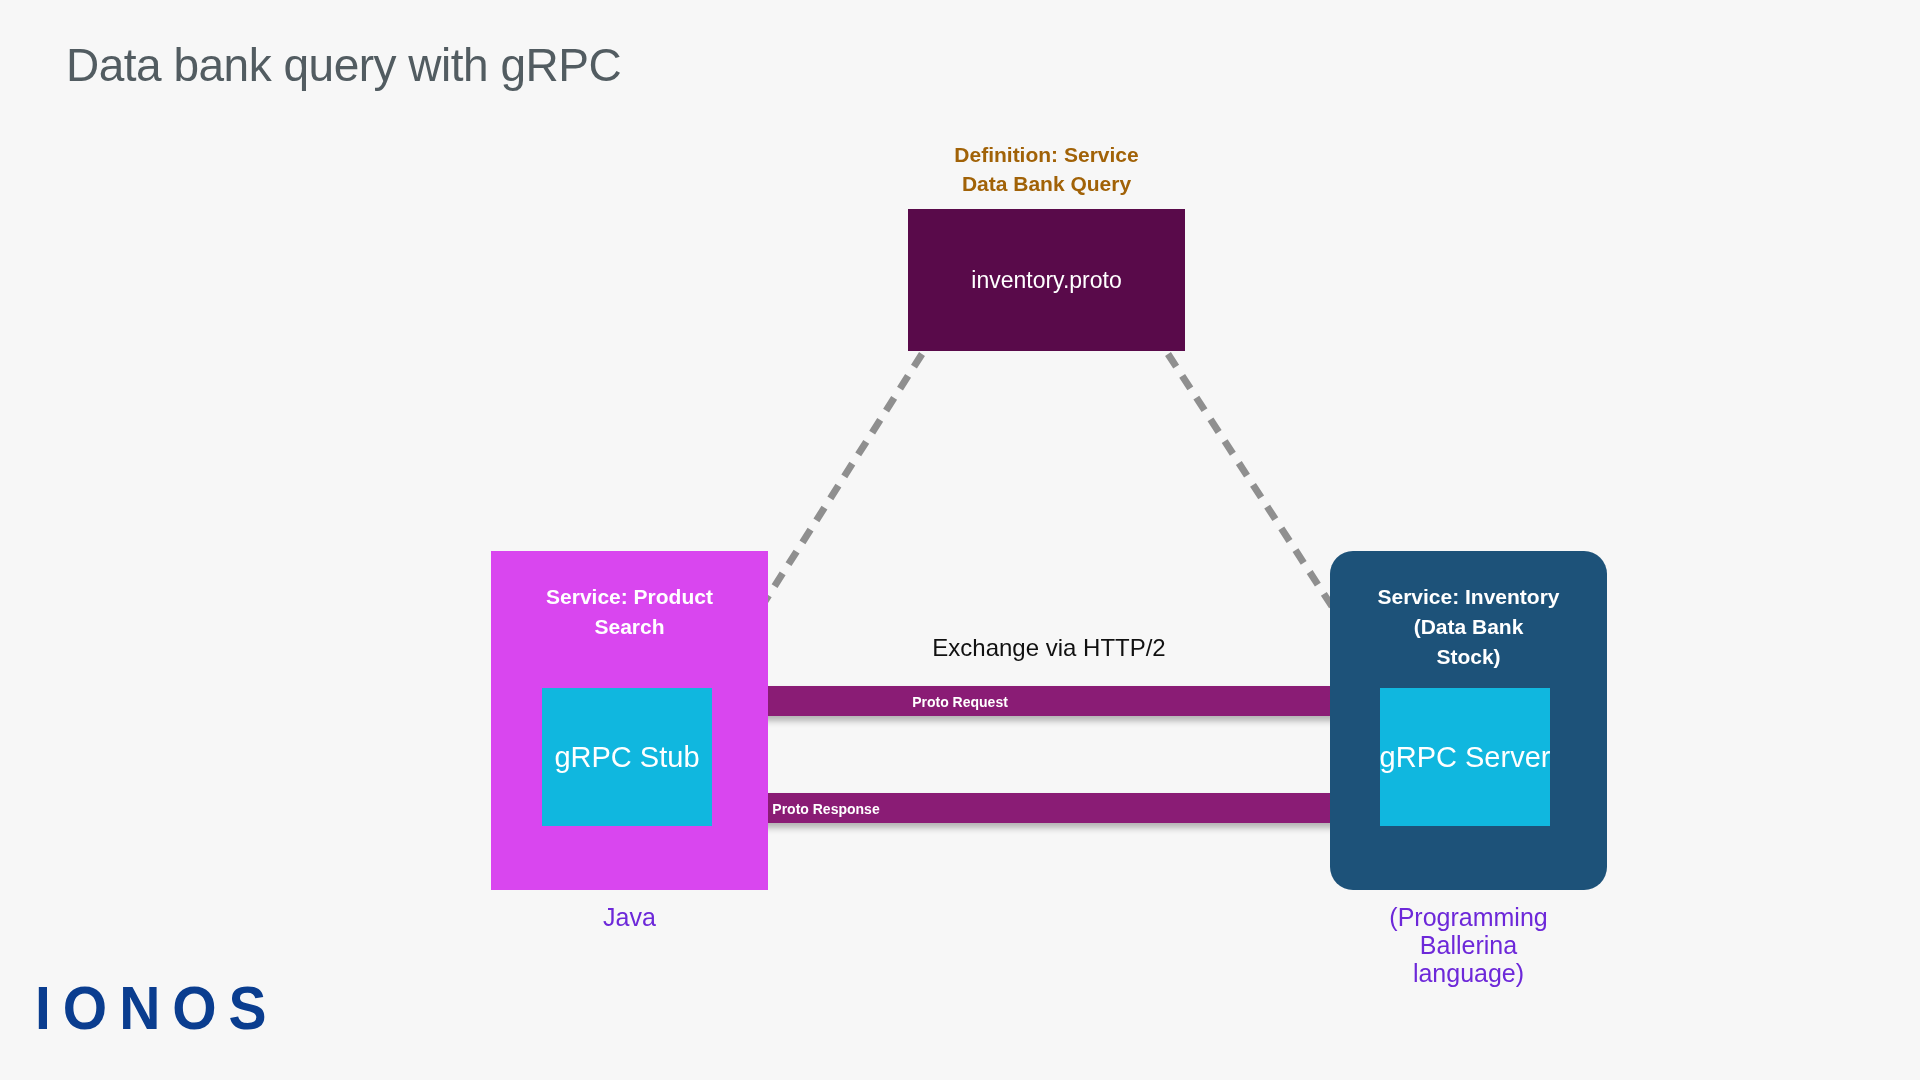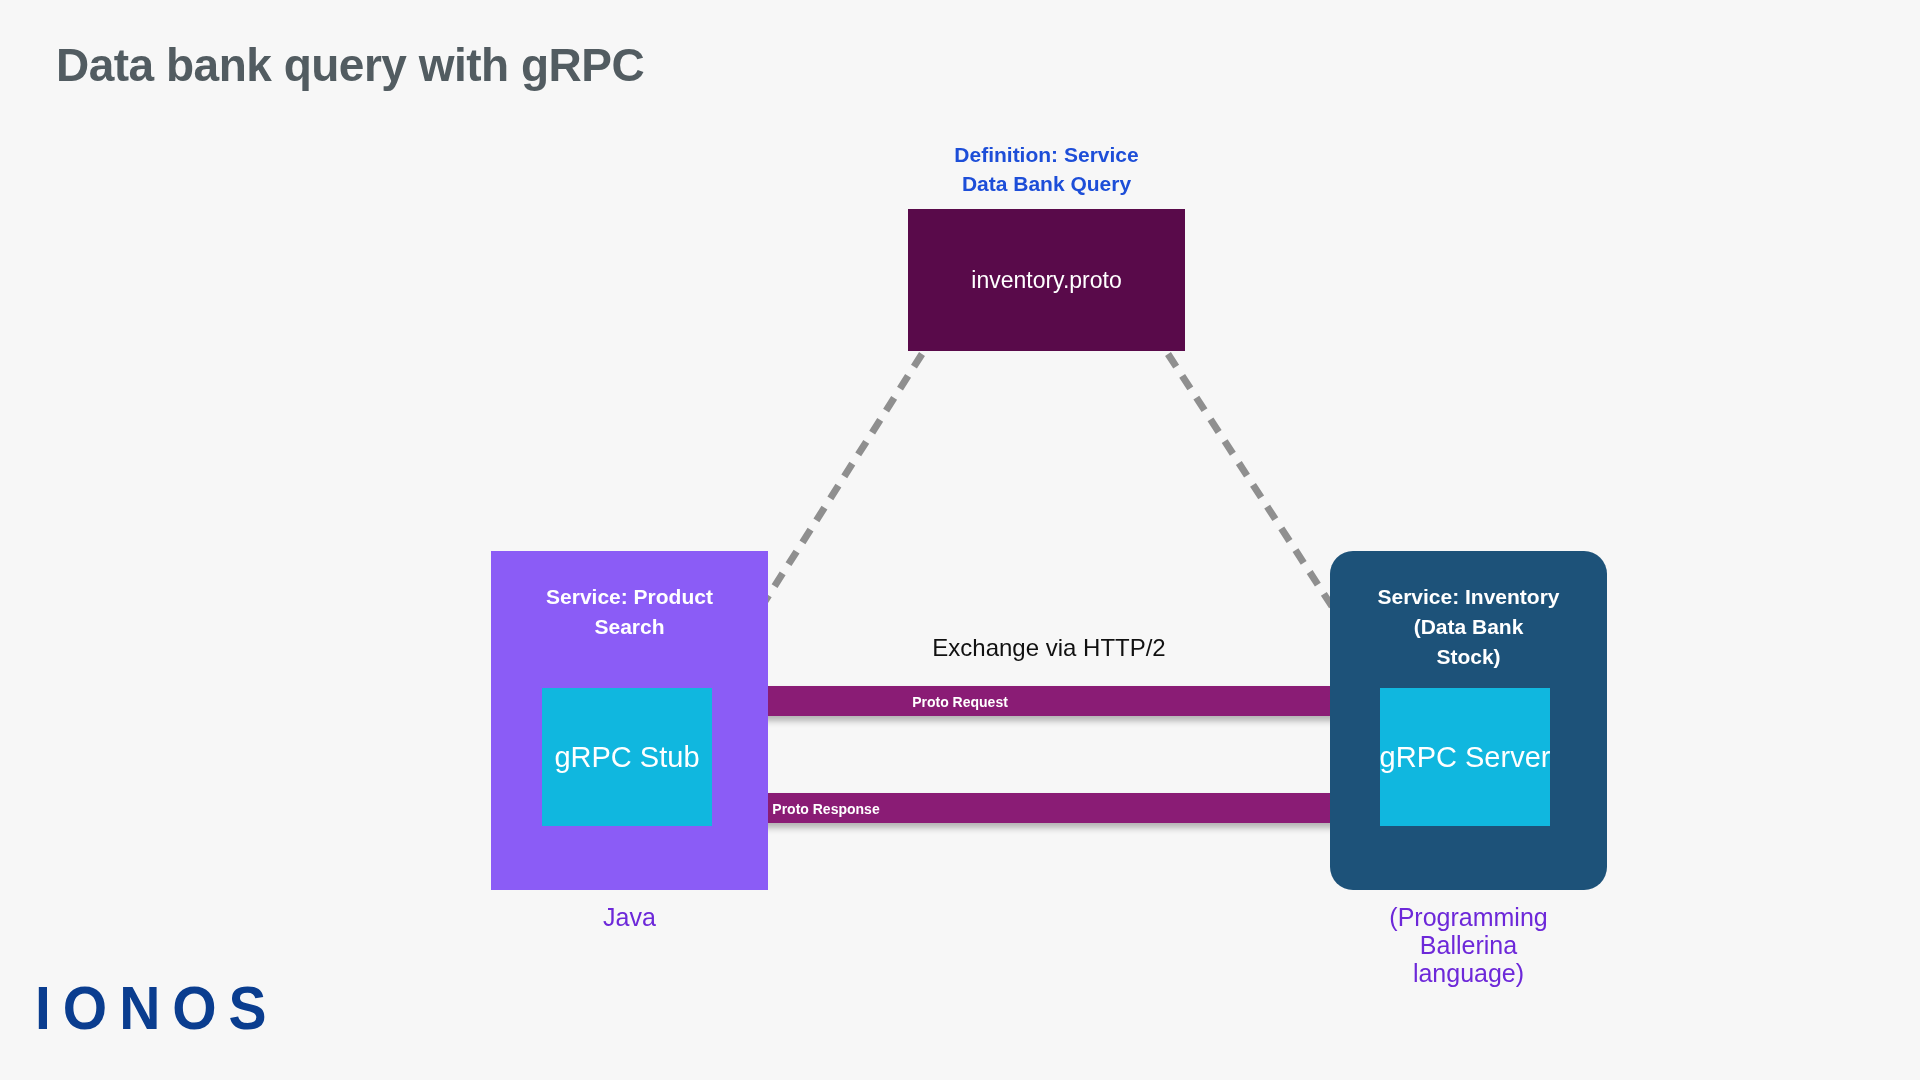--- a/index.html
+++ b/index.html
@@ -17,40 +17,40 @@
   }
 
   .stage {
     position: absolute;
     inset: 0;
   }
 
   
   #page-title {
     position: absolute;
-    left: 56px;
+    left: 66px;
     top: 38px;
     font-size: 46px;
-    font-weight: bold;
+    font-weight: normal;
     color: #525c61;
     letter-spacing: -0.5px;
     white-space: nowrap;
   }
 
   
   #proto-caption {
     position: absolute;
     left: 908px;
     top: 140px;
     width: 277px;
     text-align: center;
     font-size: 21px;
     line-height: 29px;
     font-weight: bold;
-    color: #1d4ed8;
+    color: #a16207;
   }
 
   
   #proto-box {
     position: absolute;
     left: 908px;
     top: 209px;
     width: 277px;
     height: 142px;
     background: #590a4a;
@@ -64,21 +64,21 @@
     font-weight: normal;
   }
 
   
   .service-box {
     position: absolute;
     top: 551px;
     width: 277px;
     height: 339px;
   }
-  #service-left  { left: 491px;  background: #8b5cf6; }
+  #service-left  { left: 491px;  background: #d946ef; }
   #service-right { left: 1330px; background: #1d5279; border-radius: 23px; }
 
   .service-title {
     position: absolute;
     top: 31px;
     left: 8px;
     right: 8px;
     text-align: center;
     color: #ffffff;
     font-size: 21px;

